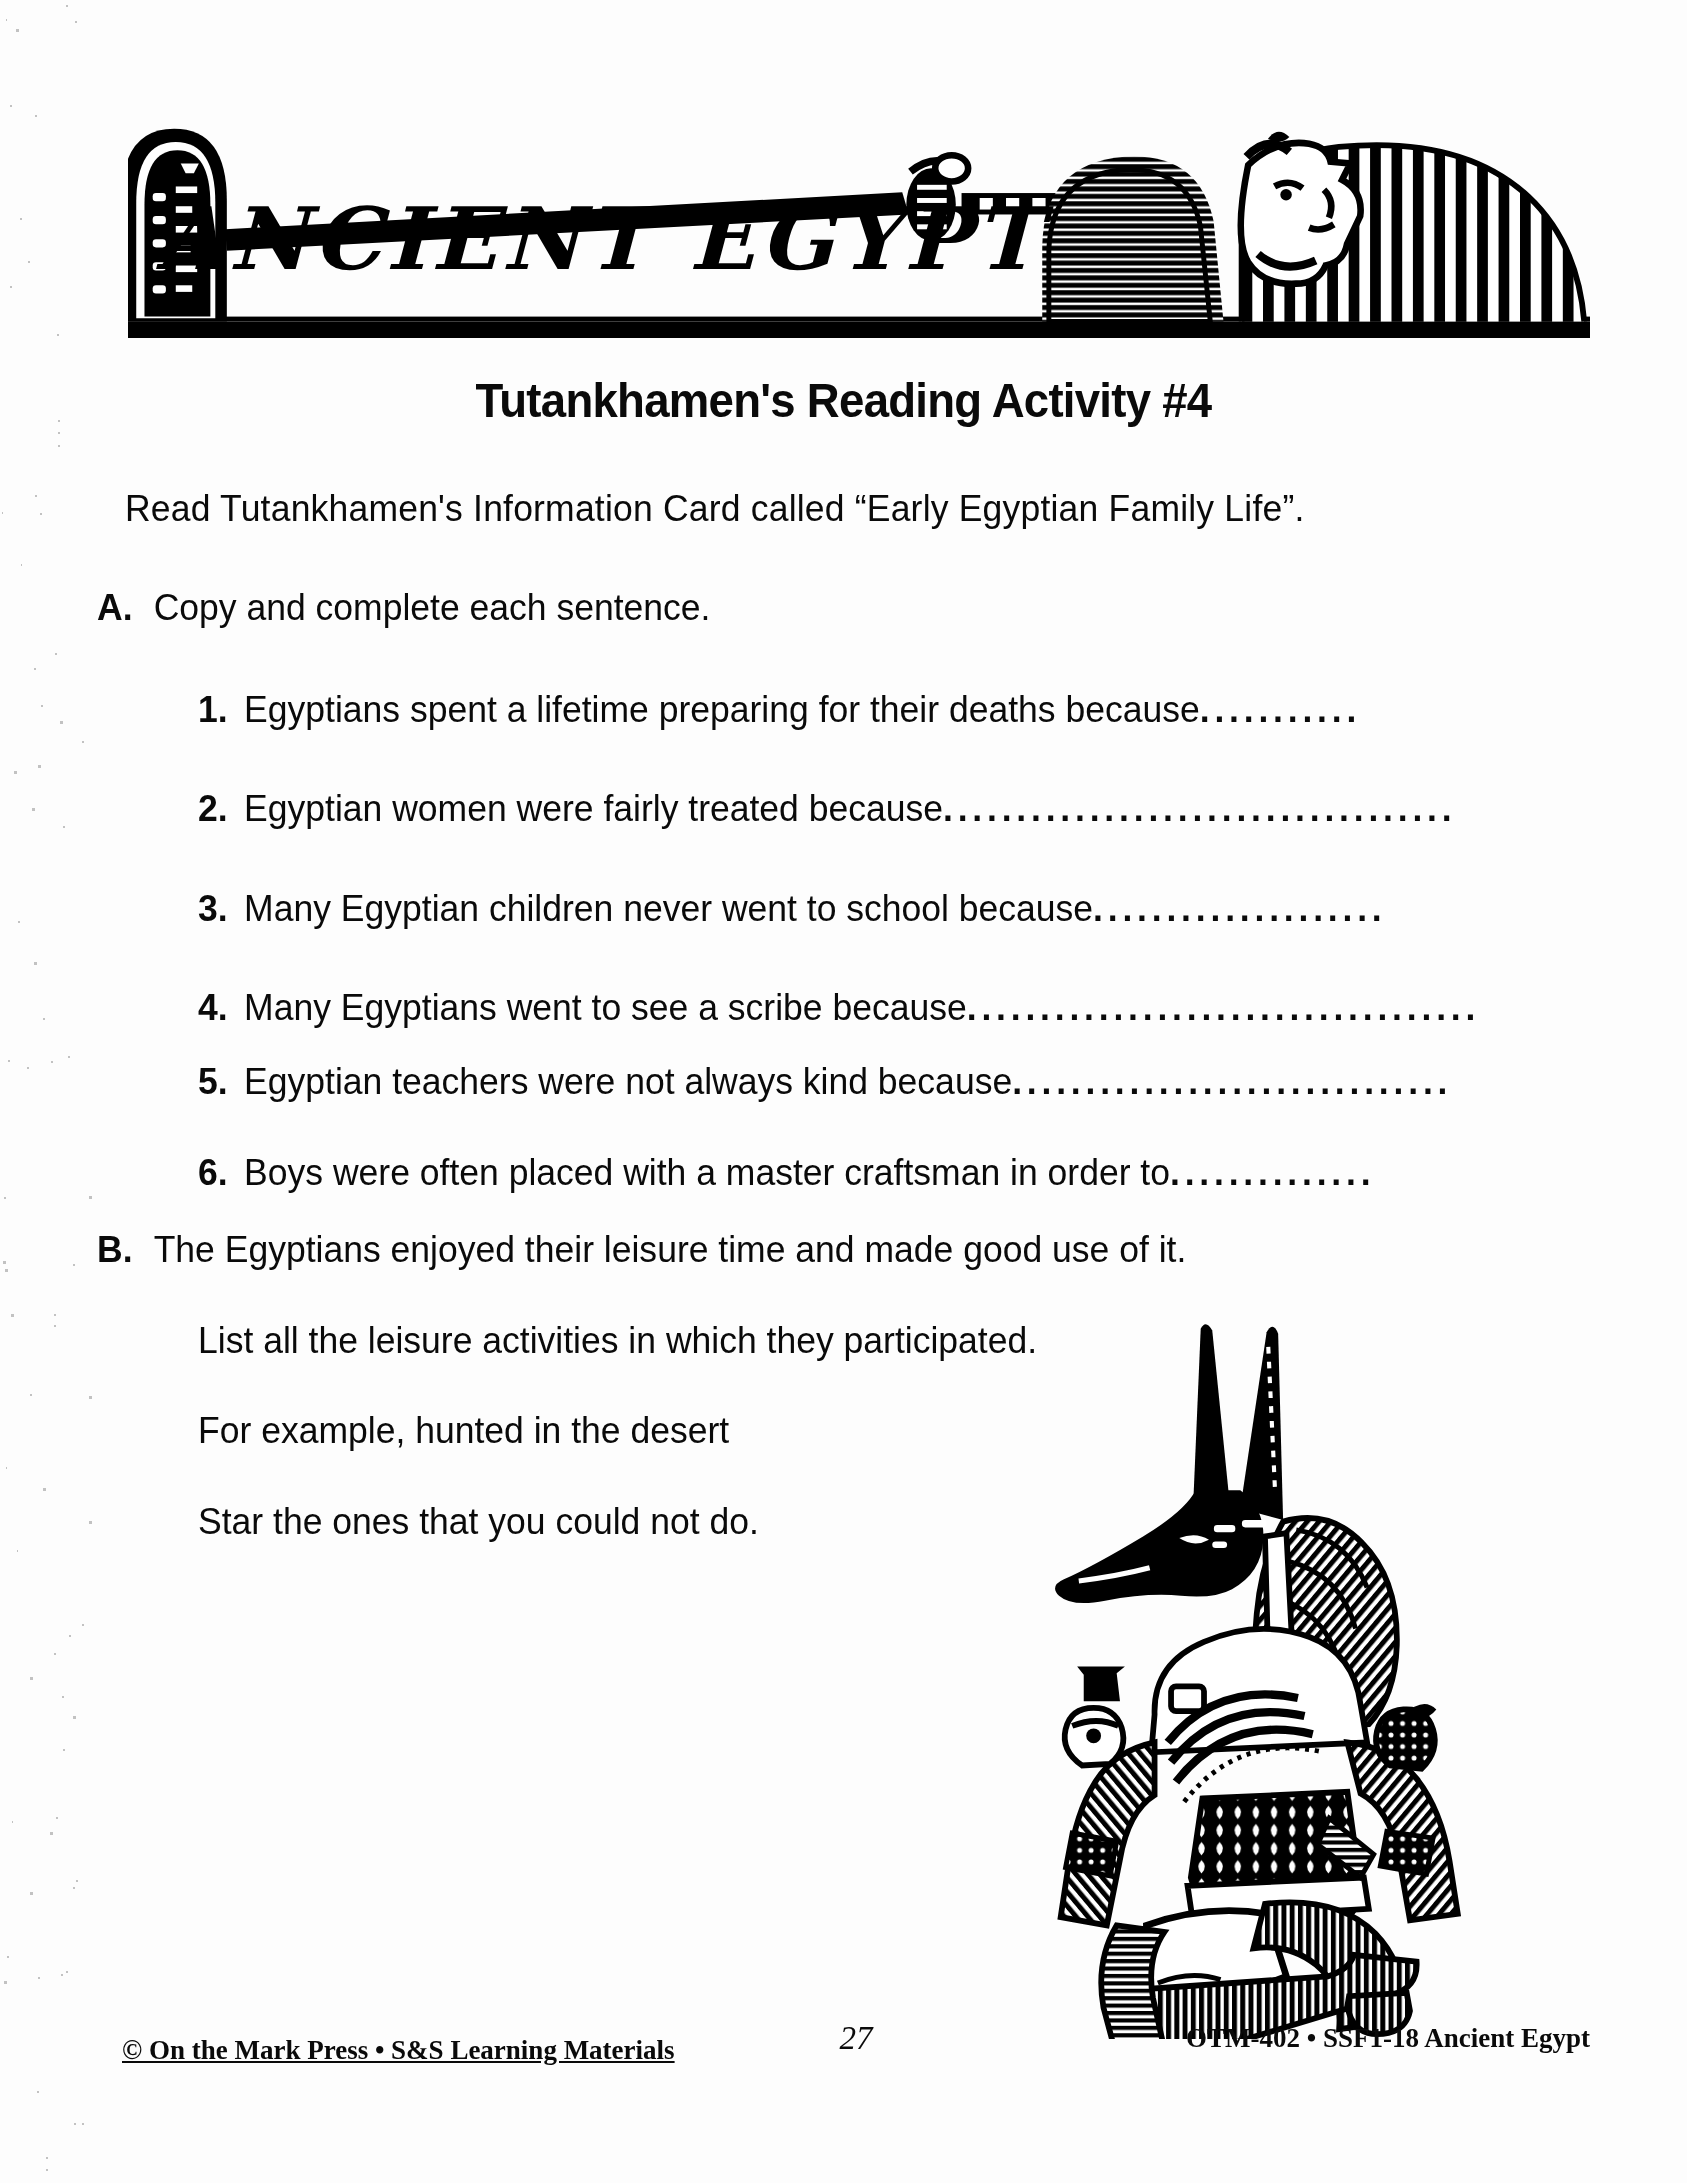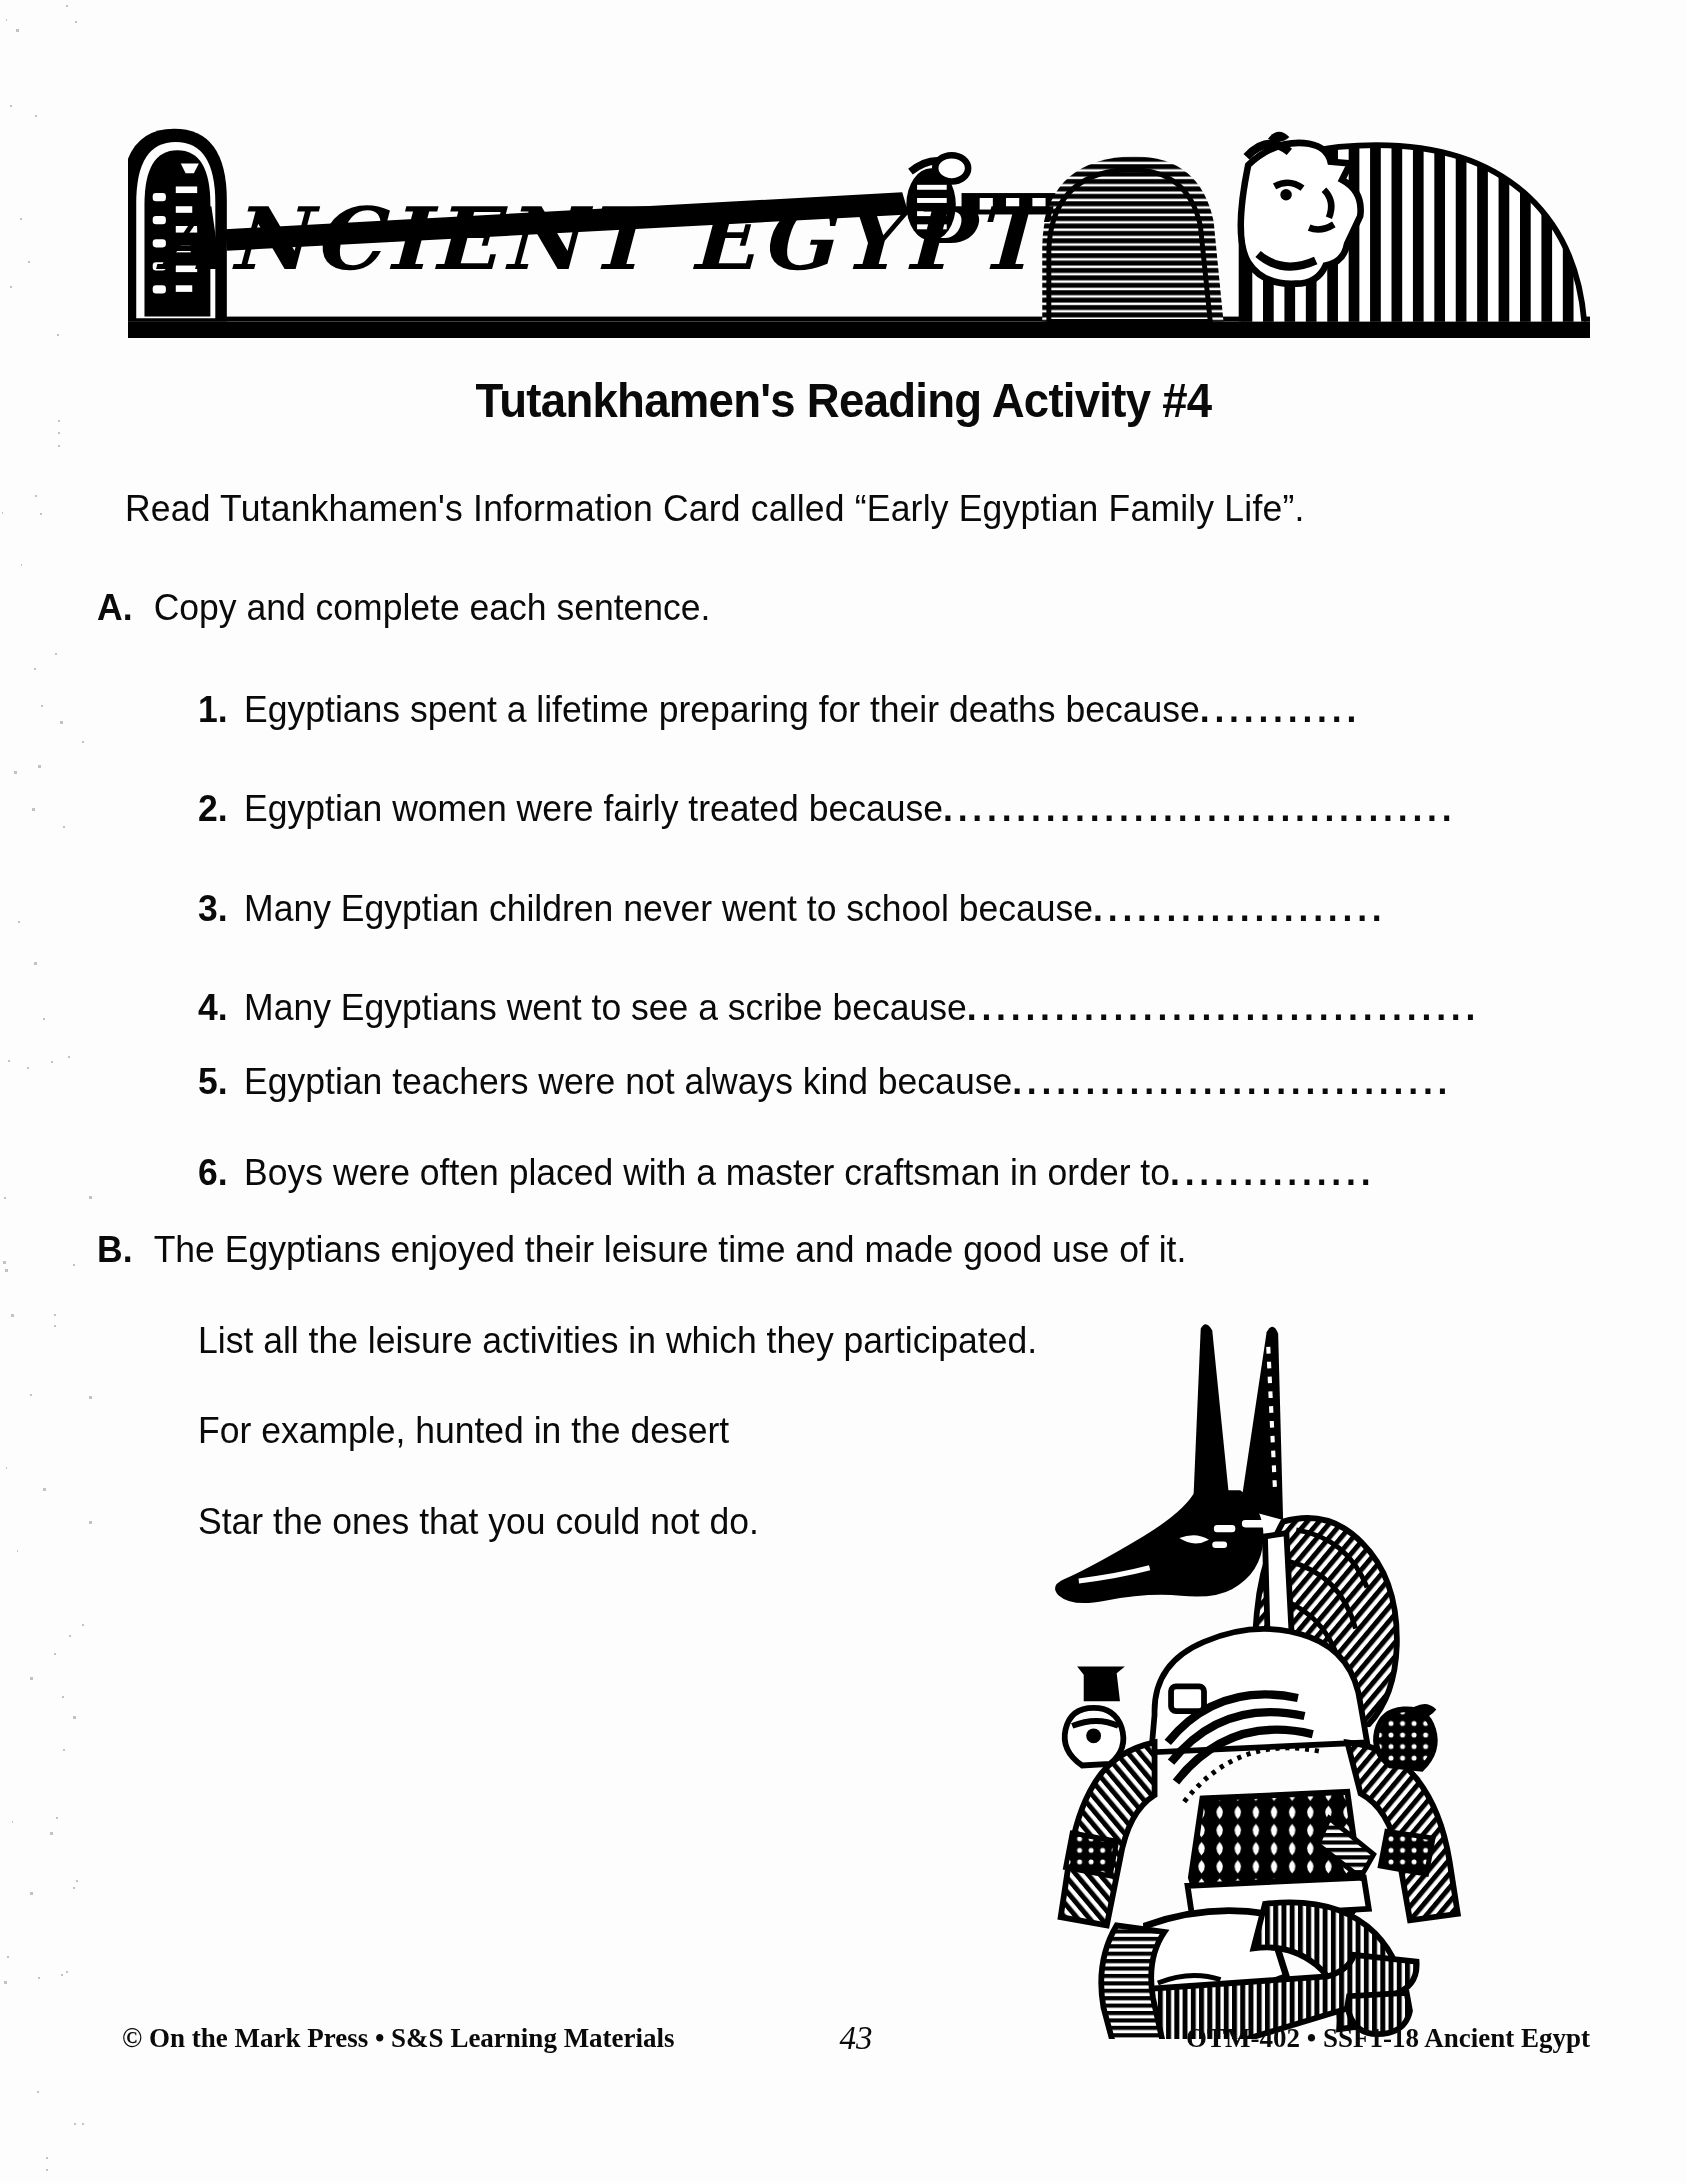--- a/index.html
+++ b/index.html
@@ -140,21 +140,21 @@
   .footer {
     position: absolute;
     left: 122px;
     right: 97px;
     top: 2023px;
     height: 41px;
     font-family: "Liberation Serif", serif;
     font-weight: 700;
     font-size: 27px;
   }
-  .footer .left  { position: absolute; left: 0; top: 0; white-space: nowrap; }
+  .footer .left  { position: absolute; left: 0; top: 12px; white-space: nowrap; text-decoration: underline; }
   .footer .mid   { position: absolute; left: 50%; top: -3.3px; transform: translateX(-50%);
                    font-weight: 400; font-style: italic; font-size: 33px; }
   .footer .right { position: absolute; right: 0; top: 0; white-space: nowrap; }
 </style>
 </head>
 <body>
 
 <div class="page">
 
   <div class="speckles" id="speckles">
@@ -524,18 +524,18 @@
                q34 0 40 -28
                l-4 -22
                l-70 4 Z" fill="url(#a-vert)" stroke="#000" stroke-width="7"></path>
 
       <path d="M200 812 q40 -16 76 -4" stroke="#000" stroke-width="6" fill="none"></path>
     </svg>
   </div>
 
   <div class="footer">
     <span class="left">© On the Mark Press • S&amp;S Learning Materials</span>
-    <span class="mid">43</span>
+    <span class="mid">27</span>
     <span class="right">OTM-402 • SSF1-18 Ancient Egypt</span>
   </div>
 
 </div>
 
 
 </body></html>

